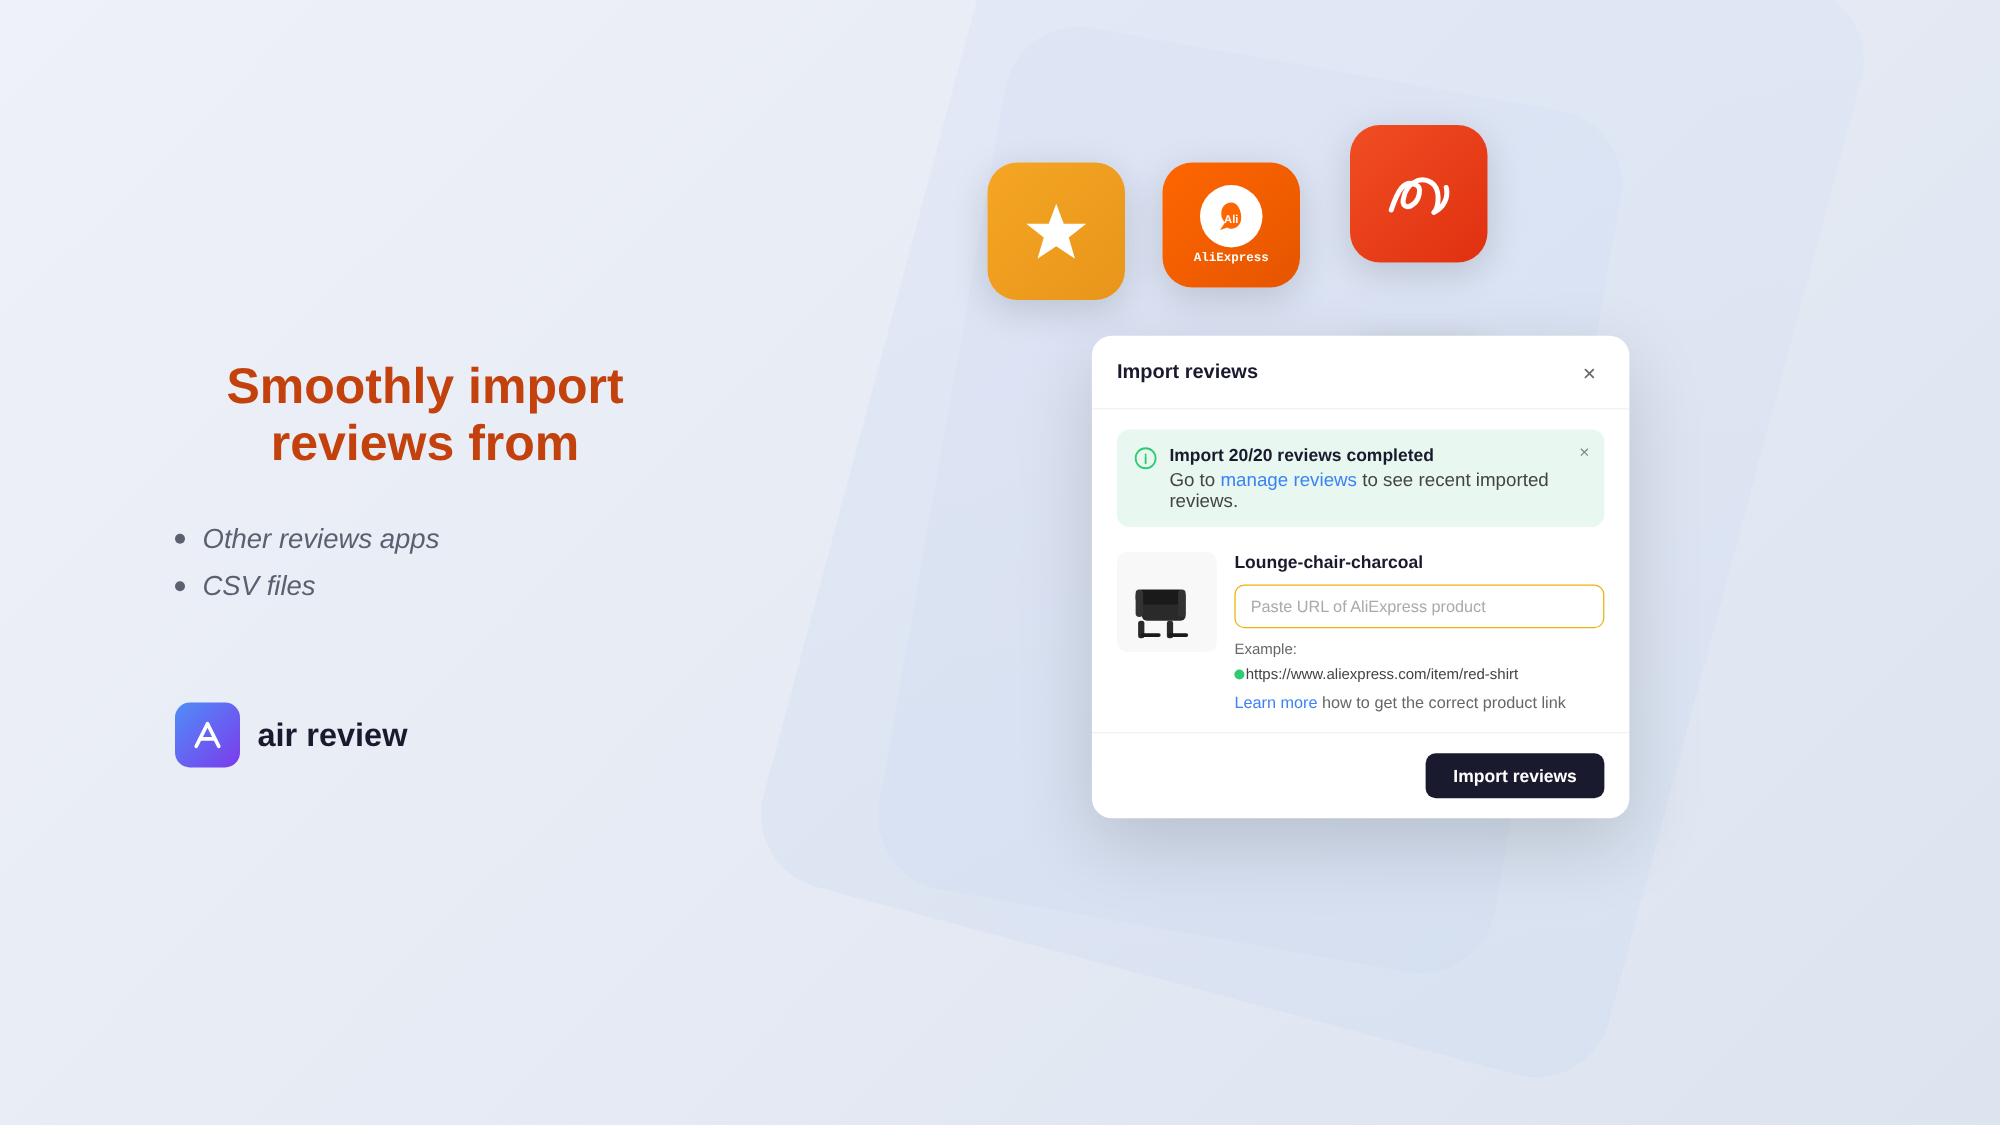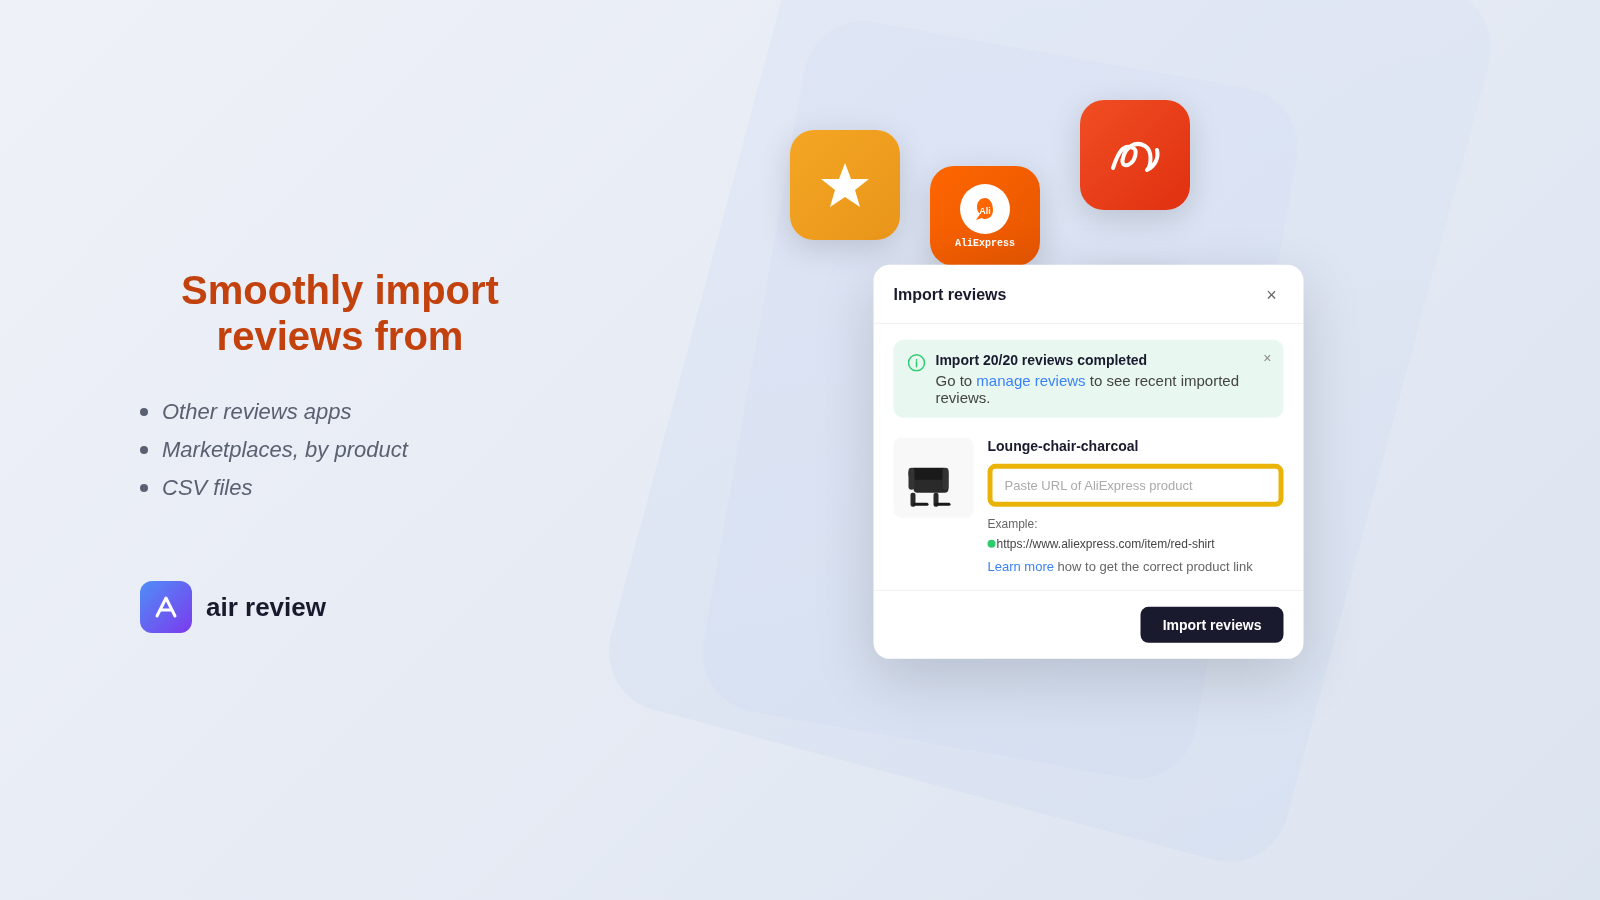--- a/index.html
+++ b/index.html
@@ -150,21 +150,20 @@
       border-radius: 24px;
     }
 
     .app-icon-aliexpress {
       width: 110px;
       height: 100px;
       background: linear-gradient(135deg, #ff6600, #e55500);
       top: 130px;
       left: 310px;
       border-radius: 24px;
-      margin-top: 36px;
     }
 
     .app-icon-cursive {
       width: 110px;
       height: 110px;
       background: linear-gradient(135deg, #f04e23, #e03010);
       top: 100px;
       left: 460px;
       border-radius: 24px;
     }
@@ -305,21 +304,21 @@
     .product-name {
       font-size: 14px;
       font-weight: 600;
       color: #1a1a2e;
       margin-bottom: 10px;
     }
 
     .url-input {
       width: 100%;
       padding: 9px 12px;
-      border: 5px solid #eab308;
+      border: 1px solid #eab308;
       border-radius: 8px;
       font-size: 13px;
       color: #999;
       outline: none;
       background: white;
     }
 
     .url-input::placeholder {
       color: #aaa;
     }
@@ -394,24 +393,20 @@
   <div class="left-section">
     <h1 class="headline">
       <span>Smoothly import</span><br>
       <span>reviews from</span>
     </h1>
 
     <ul class="bullet-list">
       <li>
         <span class="bullet-dot"></span>
         <span>Other reviews apps</span>
-      </li>
-      <li>
-        <span class="bullet-dot"></span>
-        <span>Marketplaces, by product</span>
       </li>
       <li>
         <span class="bullet-dot"></span>
         <span>CSV files</span>
       </li>
     </ul>
 
     <div class="logo-section">
       <div class="logo-icon">
         <svg viewBox="0 0 30 30" fill="none" xmlns="http://www.w3.org/2000/svg">

